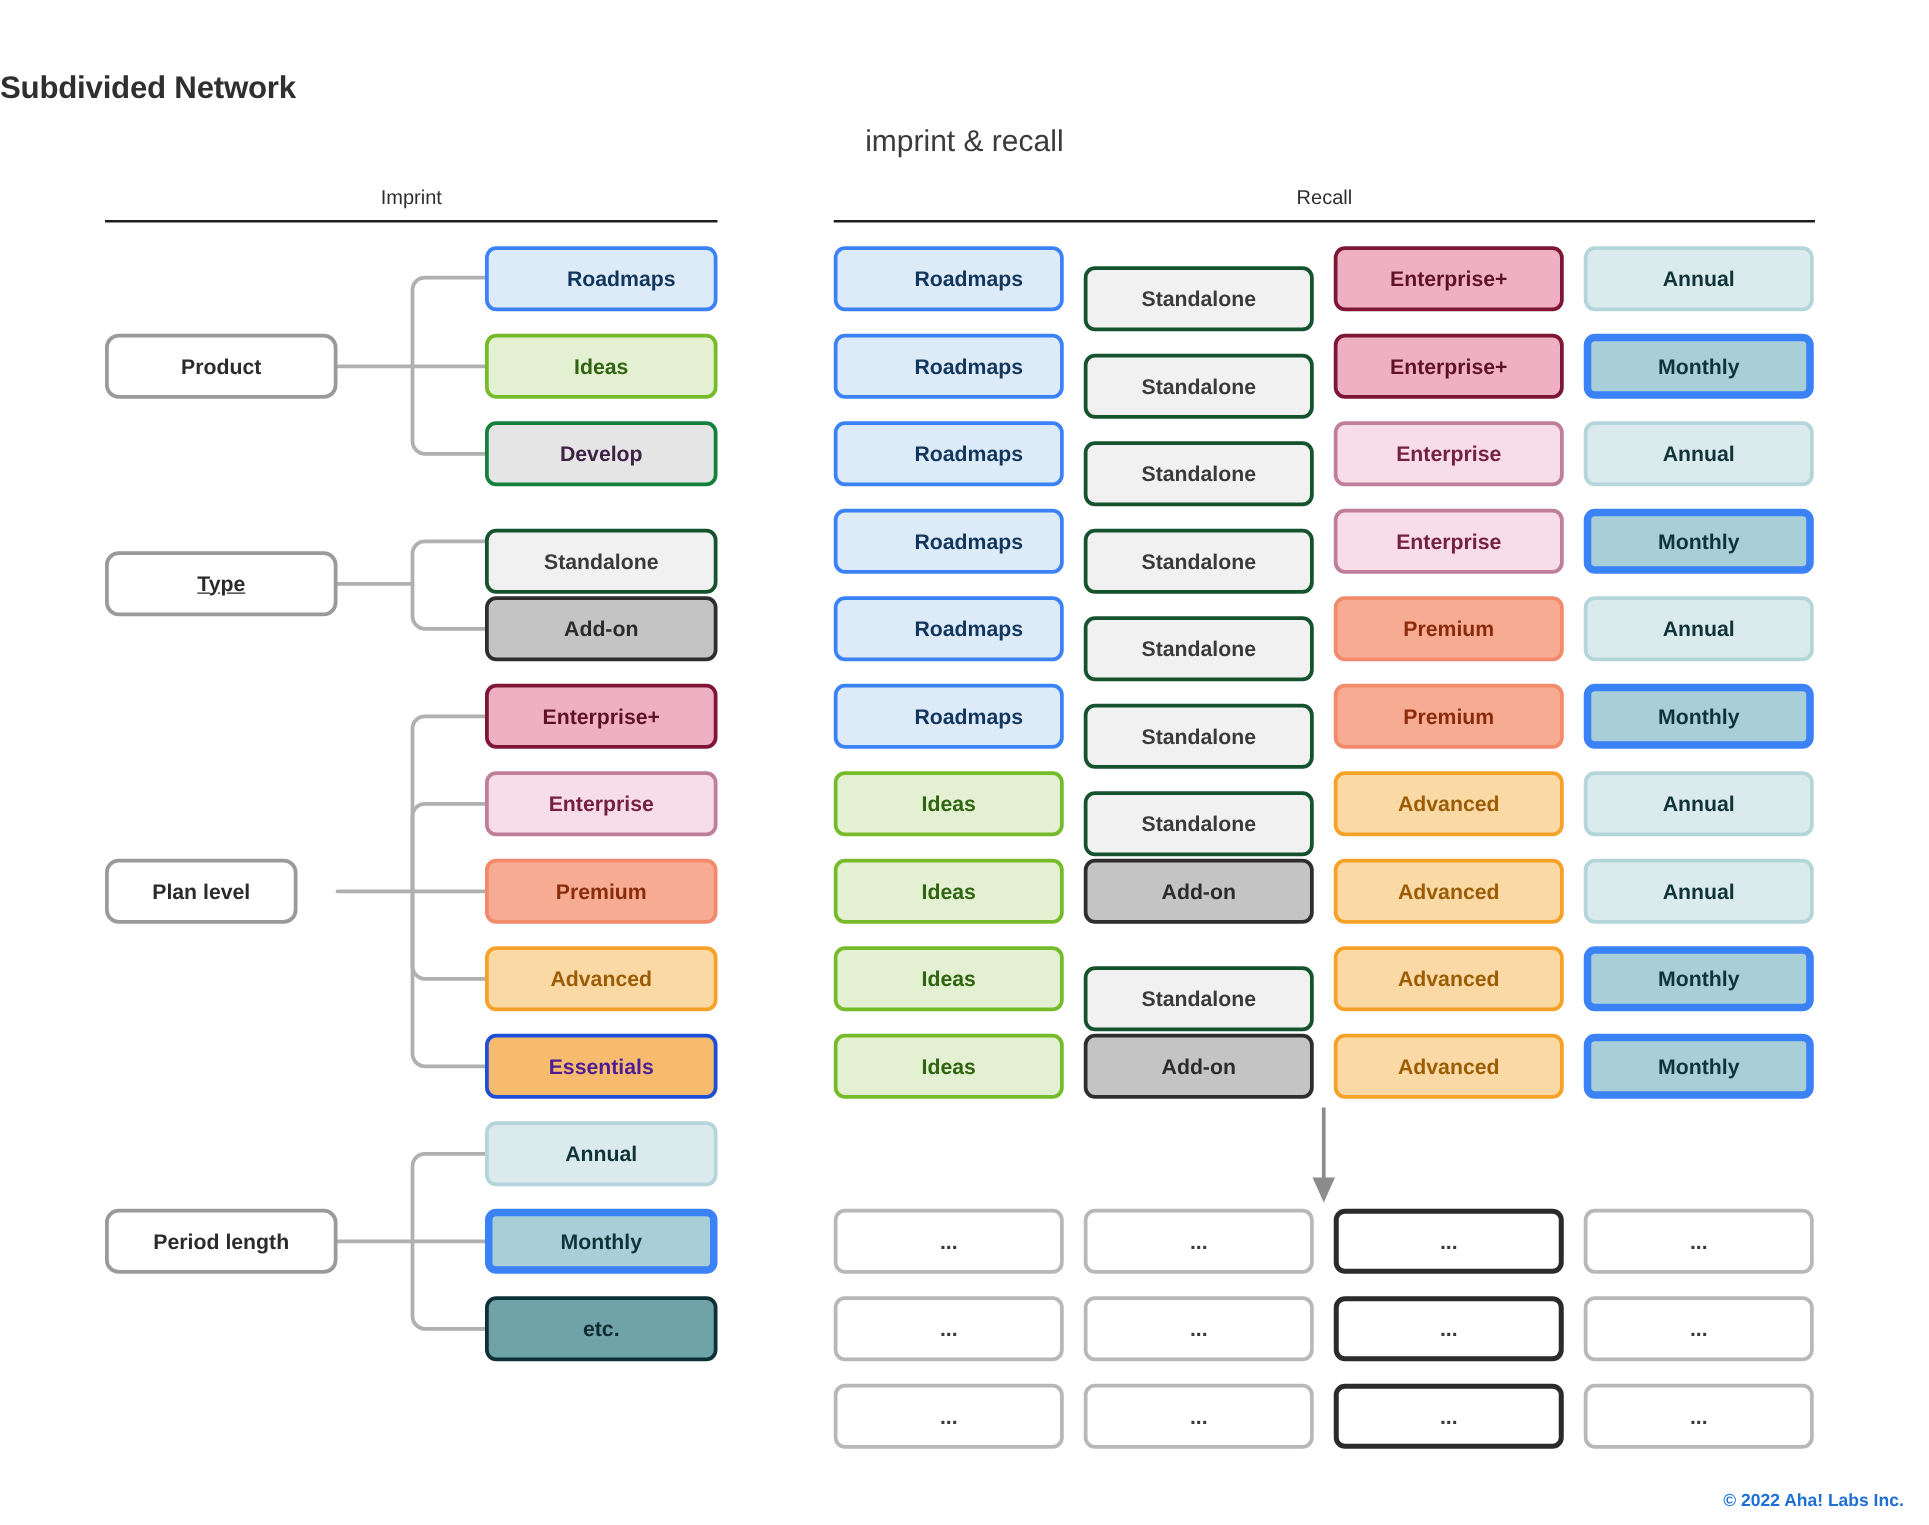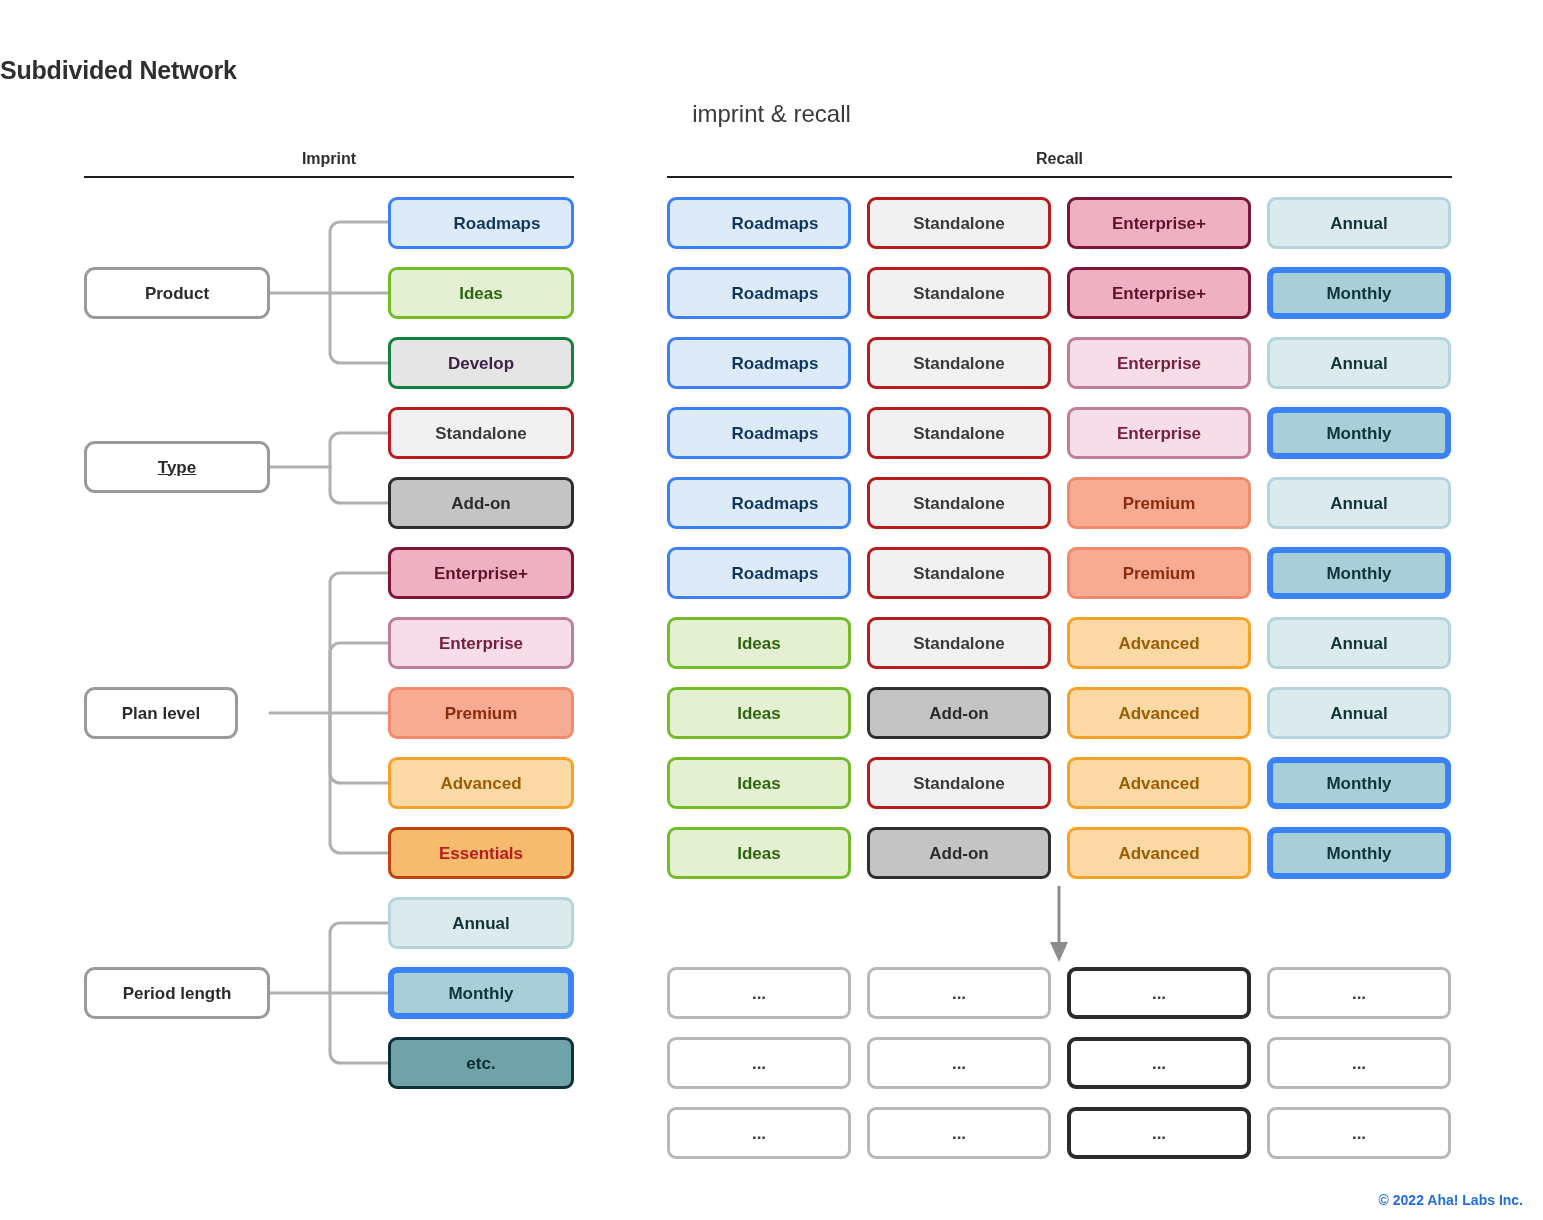--- a/index.html
+++ b/index.html
@@ -18,21 +18,21 @@
     position:absolute;left:0;top:56px;width:1543px;
     text-align:left;font-size:25px;font-weight:bold;color:#2f2f2f;
     letter-spacing:-0.2px;
   }
   .subtitle{
     position:absolute;left:0;top:100px;width:1543px;
     text-align:center;font-size:24px;font-weight:normal;color:#3b3b3b;
   }
 
   
-  .colhead{position:absolute;font-size:16px;font-weight:bold;color:#2f2f2f;text-align:center;}
+  .colhead{position:absolute;font-size:16px;font-weight:normal;color:#2f2f2f;text-align:center;}
   .rule{position:absolute;height:0;border-top:2px solid #1e1e1e;}
 
   
   .node{
     position:absolute;
     box-sizing:border-box;
     display:flex;align-items:center;justify-content:center;
     border-radius:9px;
     font-size:17px;font-weight:bold;
     text-align:center;
@@ -41,27 +41,27 @@
   }
   .node.plain{
     background:#ffffff;border:3px solid #9a9a9a;color:#2b2b2b;
     border-radius:11px;
   }
 
   
   .c-roadmaps   {background:#dcebf7;border:3px solid #3b82f6;color:#11365e;padding-left:32px;}
   .c-ideas      {background:#e4f0d2;border:3px solid #76bc2a;color:#2f6410;}
   .c-develop    {background:#e5e5e5;border:3px solid #15803d;color:#3d2147;}
-  .c-standalone {background:#f1f1f1;border:3px solid #b91c1c;color:#3a3a3a;}
+  .c-standalone {background:#f1f1f1;border:3px solid #14532d;color:#3a3a3a;margin-top:16px;}
   .c-addon      {background:#c4c4c4;border:3px solid #2e2e2e;color:#2b2b2b;}
   .c-entplus    {background:#efb0c4;border:3px solid #7e1635;color:#5e1229;}
   .c-ent        {background:#f7dde7;border:3px solid #bf7e99;color:#75203f;}
   .c-premium    {background:#f7ab92;border:3px solid #f28b6b;color:#8a2c0c;}
   .c-advanced   {background:#fbd9a4;border:3px solid #f6a229;color:#9a5c06;}
-  .c-essentials {background:#f7bb6e;border:3px solid #c2410c;color:#b91c1c;}
+  .c-essentials {background:#f7bb6e;border:3px solid #1d4ed8;color:#4c1d95;}
   .c-annual     {background:#dbebed;border:3px solid #b4d5da;color:#0f3339;}
   .c-monthly    {background:#a8ced7;border:6px solid #3b82f6;color:#0f3339;}
   .c-etc        {background:#6fa3a8;border:3px solid #0d3138;color:#0c2b30;}
   .c-blank      {background:#ffffff;border:3px solid #b8b8b8;color:#3a3a3a;}
   .c-blank-dark {background:#ffffff;border:4px solid #2b2b2b;color:#3a3a3a;}
 
   
   .wires{position:absolute;left:0;top:0;width:1543px;height:1220px;pointer-events:none;}
 
   .footer{

